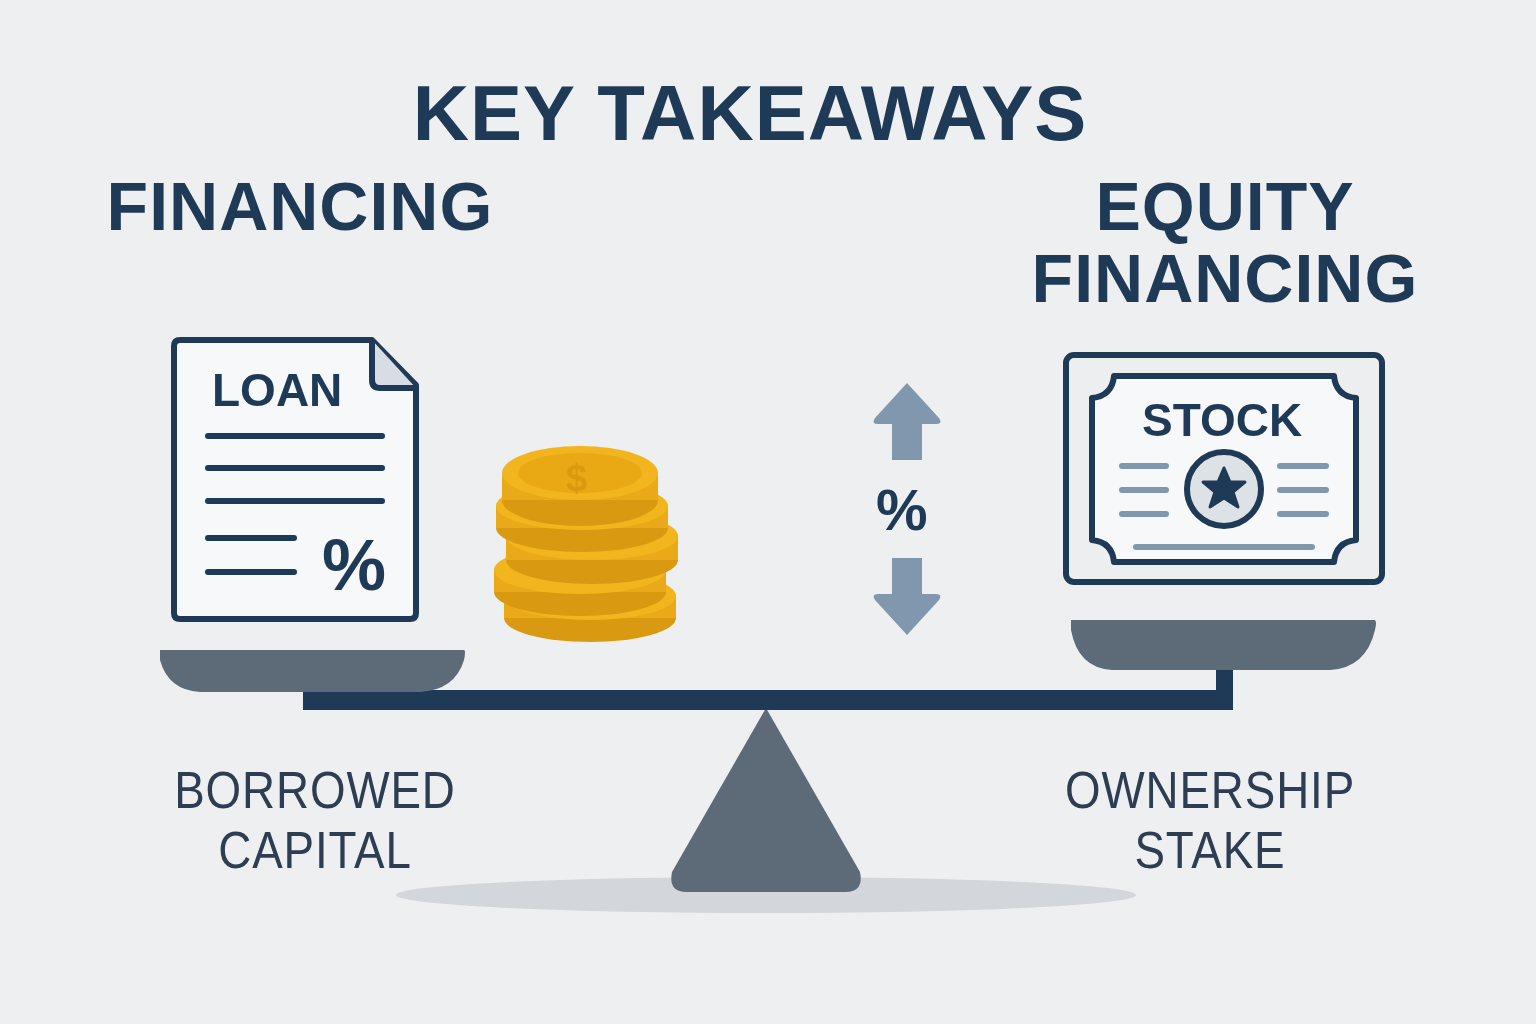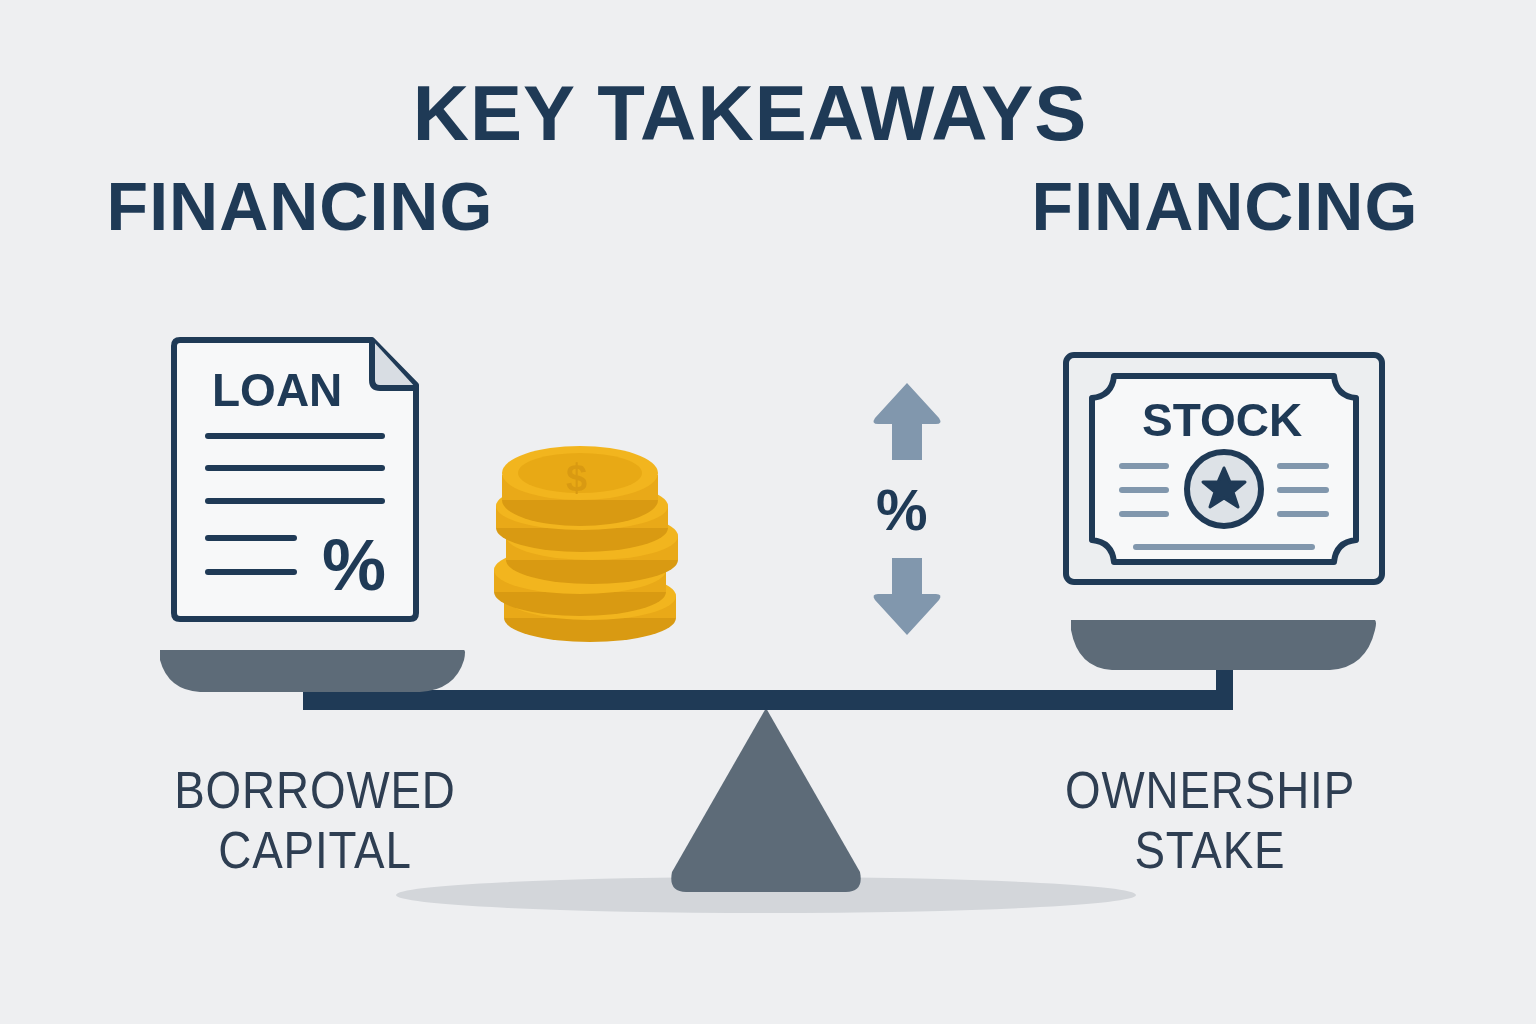--- a/index.html
+++ b/index.html
@@ -34,20 +34,21 @@
 </head>
 <body>
 
 <div class="abs title">KEY TAKEAWAYS</div>
 
 <div class="abs heading heading-left">
   <div>FINANCING</div>
 </div>
 
 <div class="abs heading heading-right">
+  <div>EQUITY</div>
   <div>FINANCING</div>
 </div>
 
 <svg width="1536" height="1024" viewBox="0 0 1536 1024">
 
   <ellipse cx="766" cy="895" rx="370" ry="18" fill="#d3d6da"></ellipse>
 
   <g>
     <path d="M766 708 L860 872 Q864 892 846 892 L686 892 Q668 892 672 872 Z" fill="#5d6b78"></path>
 

